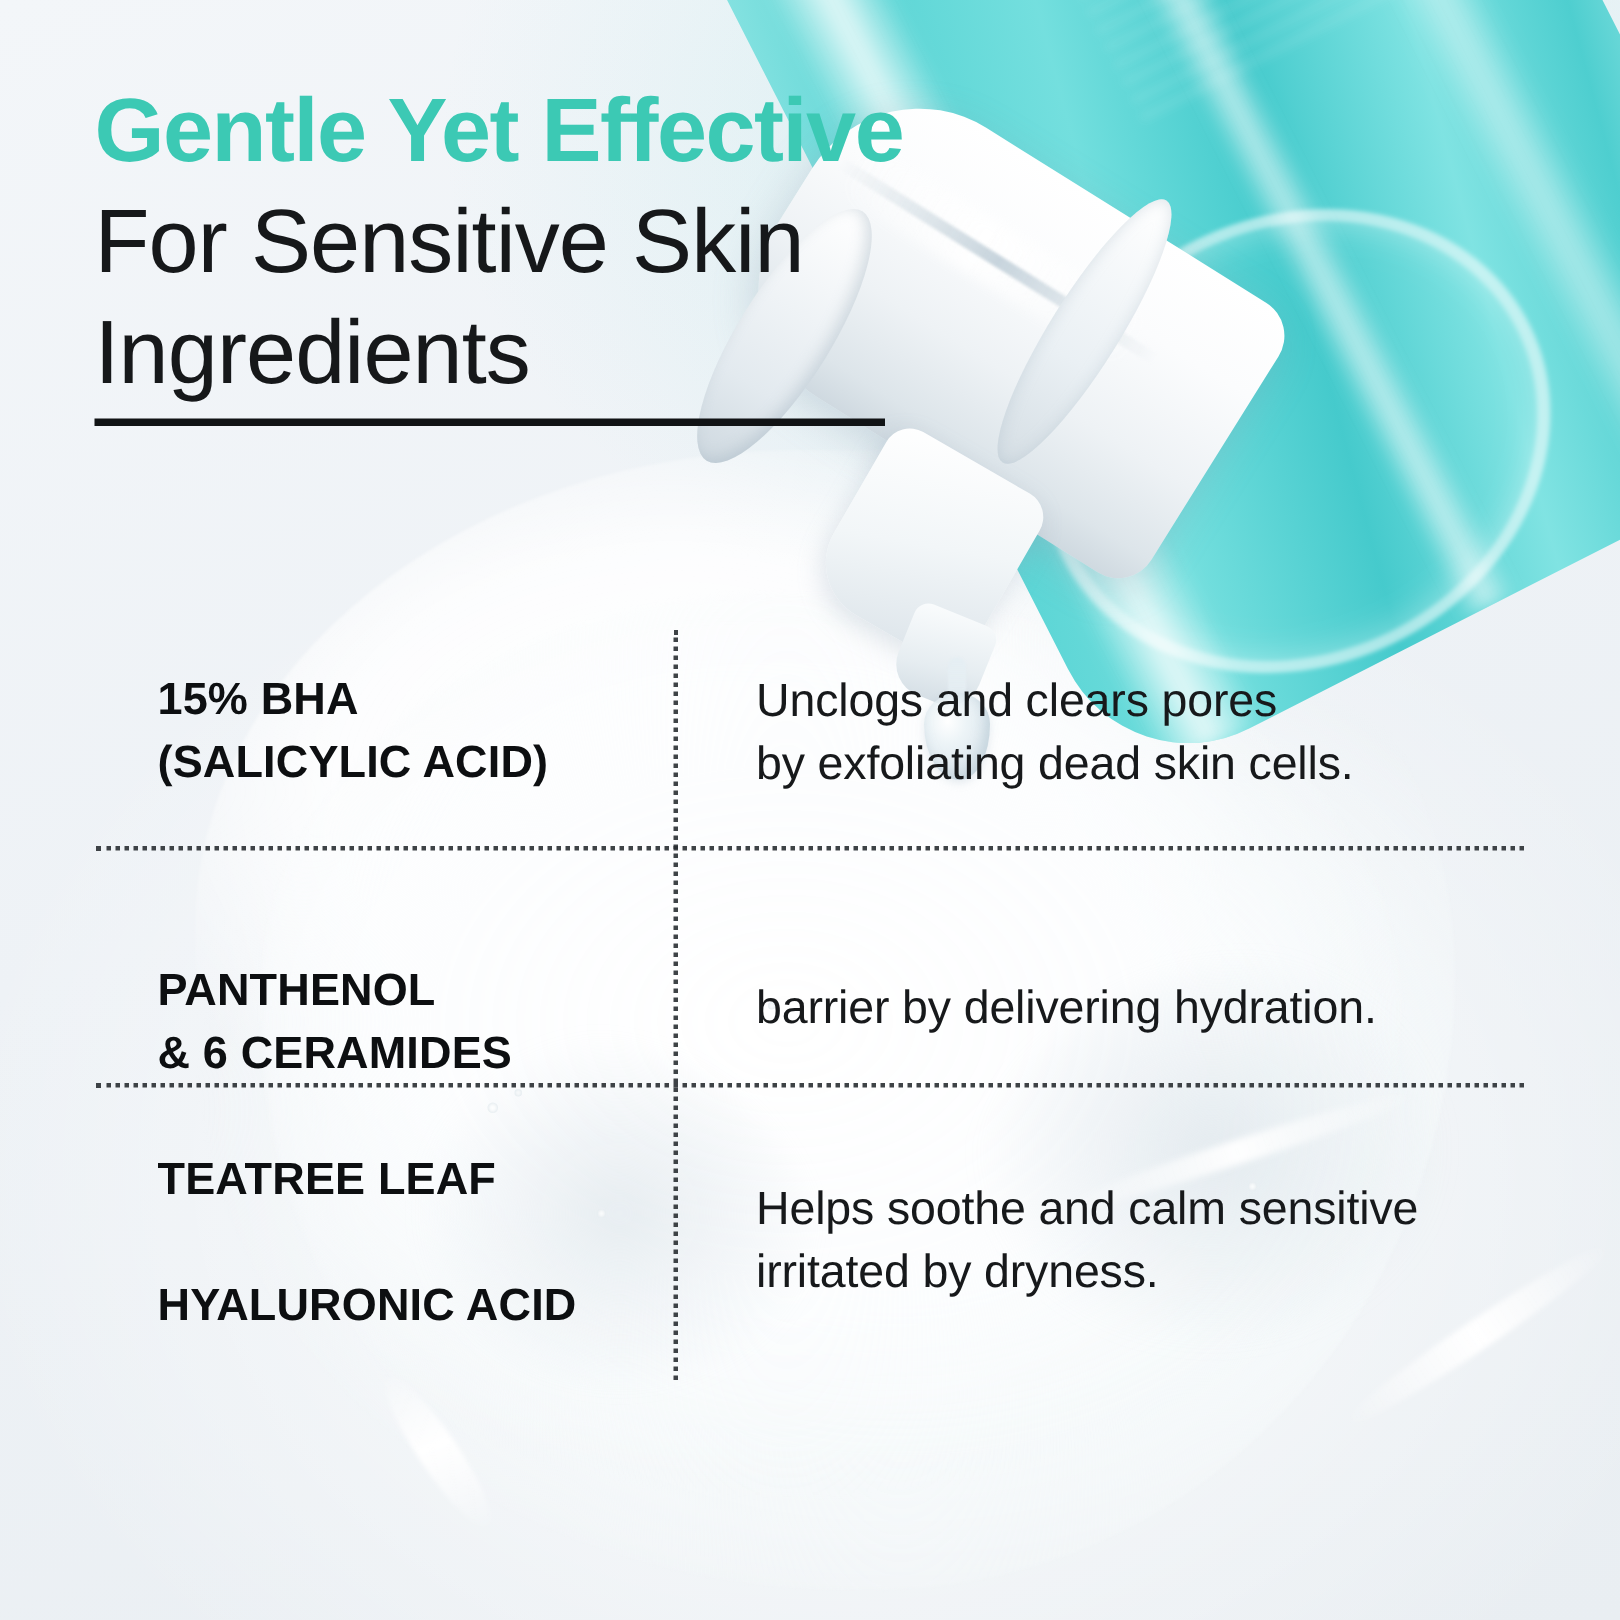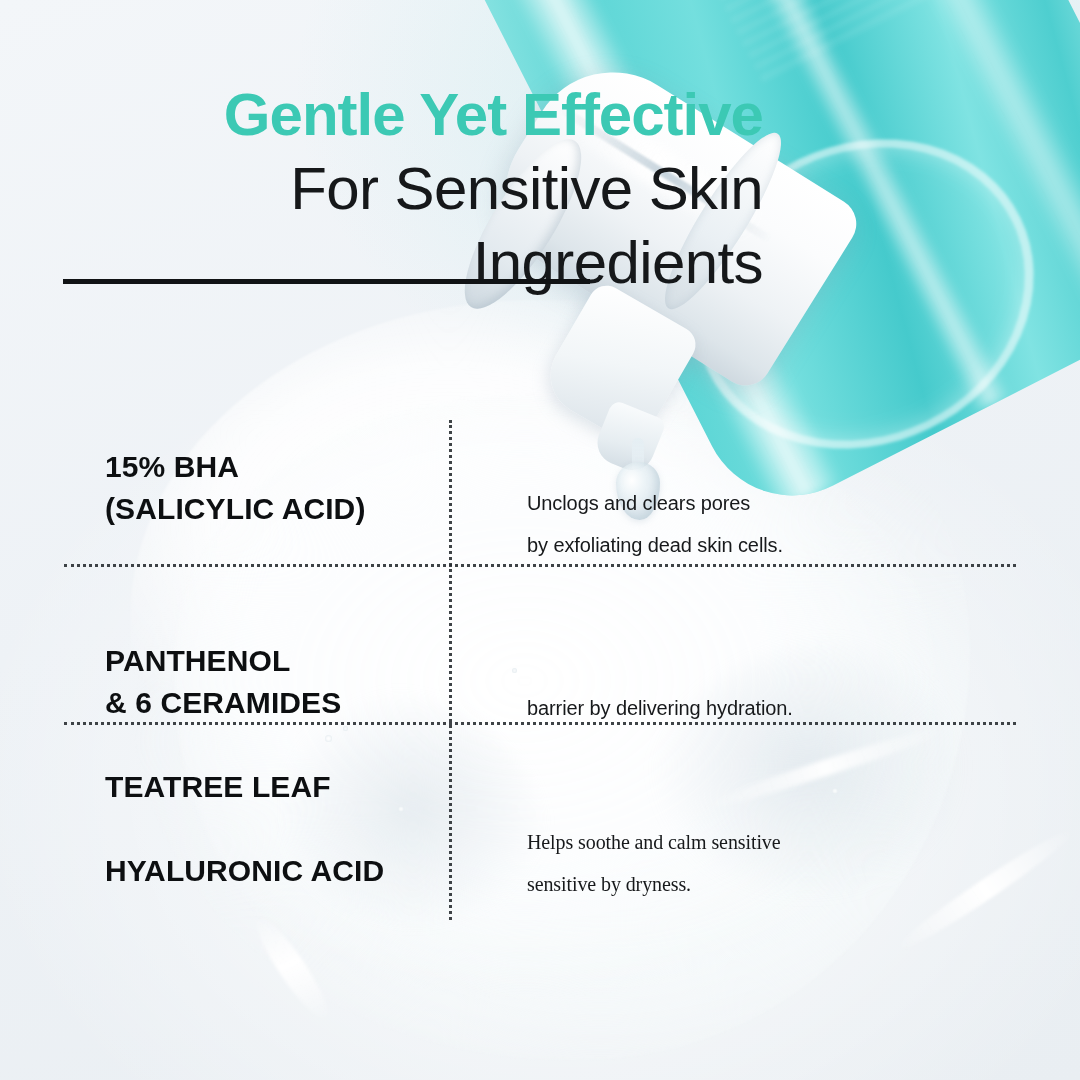--- a/index.html
+++ b/index.html
@@ -188,21 +188,21 @@
   }
   .droplet-tail{
     position:absolute;left:632px;top:438px;width:12px;height:34px;
     background:linear-gradient(180deg,rgba(228,238,243,.85),rgba(236,244,248,.55));
     border-radius:6px;filter:blur(.6px);
   }
 
   
   .content{position:absolute;inset:0;}
 
-  .headline{position:absolute;left:63px;top:78px;width:700px;text-align:right;}
+  .headline{position:absolute;left:63px;top:50px;width:700px;}
   .hl-line{
     display:block;
     color:#16181a;
     font-size:60px;
     line-height:74px;
     font-weight:500;
     letter-spacing:-.6px;
     white-space:nowrap;
   }
   .hl-line.accent{font-weight:700;letter-spacing:-1px;}
@@ -225,27 +225,27 @@
   .h-divider.d1{top:564px;}
   .h-divider.d2{top:722px;}
 
   .row{position:absolute;left:0;width:1080px;}
   .row .term{
     position:absolute;left:105px;width:330px;
     font-size:30px;line-height:42px;font-weight:700;
     color:#0d0f11;letter-spacing:.1px;
   }
   .row .desc{
-    position:absolute;left:527px;width:530px;
-    font-size:20px;line-height:42px;font-weight:400;
-    color:#17191b;letter-spacing:-.1px;margin-top:36px;
+    position:absolute;left:504px;width:530px;
+    font-size:31px;line-height:42px;font-weight:400;
+    color:#17191b;letter-spacing:-.1px;
   }
   .row.r1{top:0;} .row.r1 .term{top:446px;} .row.r1 .desc{top:446px;}
   .row.r2{top:0;} .row.r2 .term{top:609px;margin-top:31px;} .row.r2 .desc{top:609px;}
-  .row.r3{top:0;} .row.r3 .term{top:766px;} .row.r3 .desc{top:785px;font-family:Liberation Serif, serif;}
+  .row.r3{top:0;} .row.r3 .term{top:766px;} .row.r3 .desc{top:785px;}
 </style>
 </head>
 <body>
 
 <div id="stage">
 
   <div class="photo-layer">
     <div class="bg-wash"></div>
 
     <div class="gel-puddle"></div>
@@ -318,18 +318,18 @@
     </div>
 
     <div class="row r3">
       <div class="term">
         <span>TEATREE LEAF</span><br>
         <br>
         <span>HYALURONIC ACID</span>
       </div>
       <div class="desc">
         <span>Helps soothe and calm sensitive</span><br>
-        <span>sensitive by dryness.</span>
+        <span>irritated by dryness.</span>
       </div>
     </div>
 
   </div>
 </div>
 
 </body></html>

